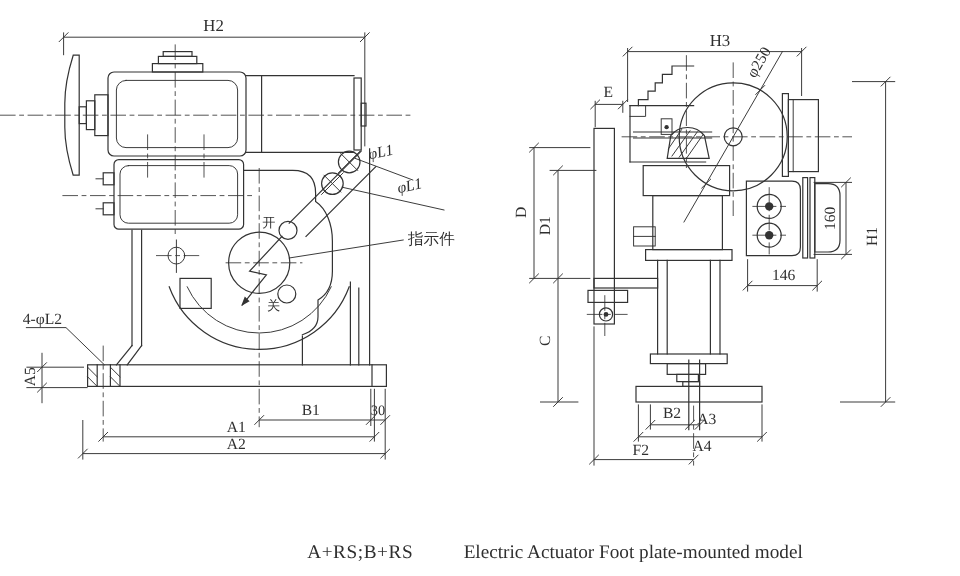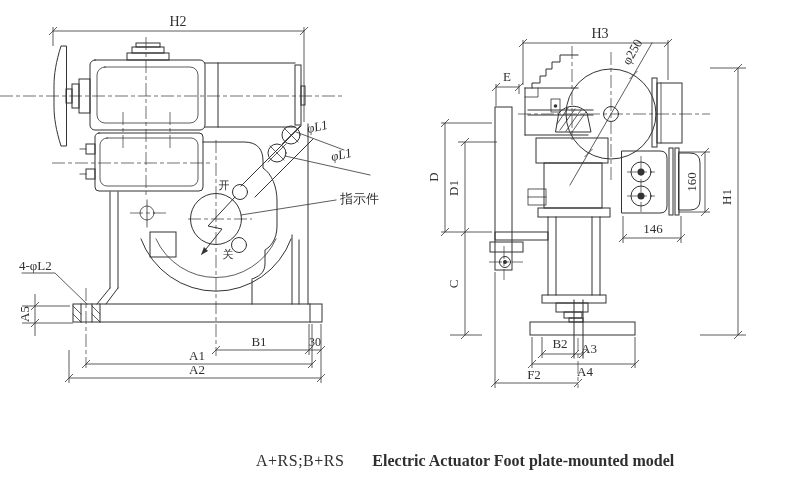--- a/index.html
+++ b/index.html
@@ -19,22 +19,22 @@
   .solid{fill:var(--line);stroke:none;}
   text{fill:var(--text);font-family:"Liberation Serif", serif;font-size:13px;stroke:none;}
   .t14{font-size:14px;}
   .t12{font-size:12px;}
   .t11{font-size:11px;}
   .it{font-style:italic;}
   .mid{text-anchor:middle;}
   
   .caption{position:absolute;left:256px;top:452px;width:420px;white-space:nowrap;
            font-size:16px;color:var(--text);}
-  .caption .model{margin-right:28px;letter-spacing:0.5px;}
-  .caption .bold{font-weight:bold;}
+  .caption .model{margin-right:42px;letter-spacing:0.5px;}
+  .caption .bold{font-weight:normal;}
 </style>
 </head>
 <body>
 
 <div class="stage">
 <svg width="800" height="480" viewBox="0 0 800 480">
 
   <g>
 
     <g>

